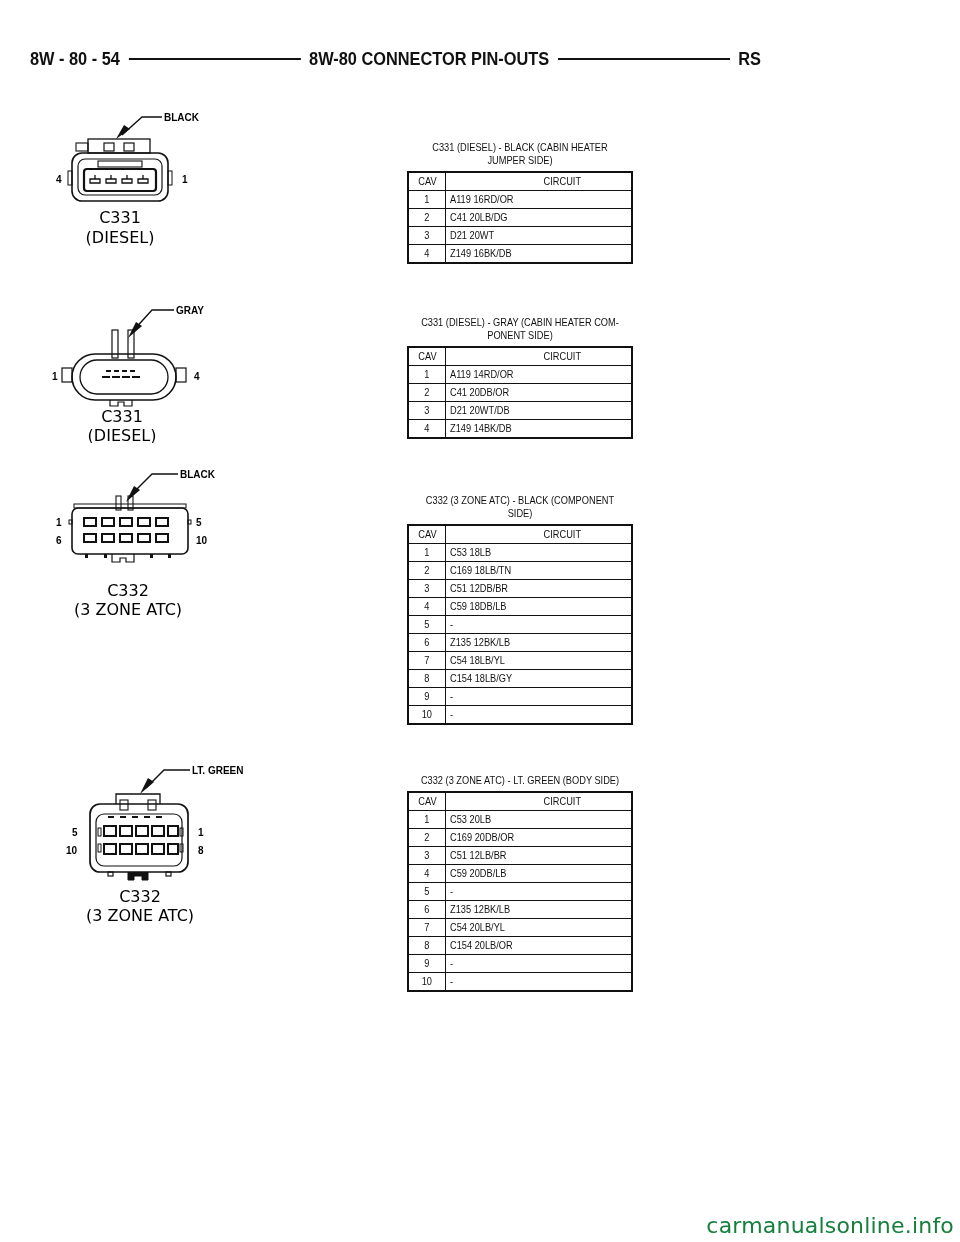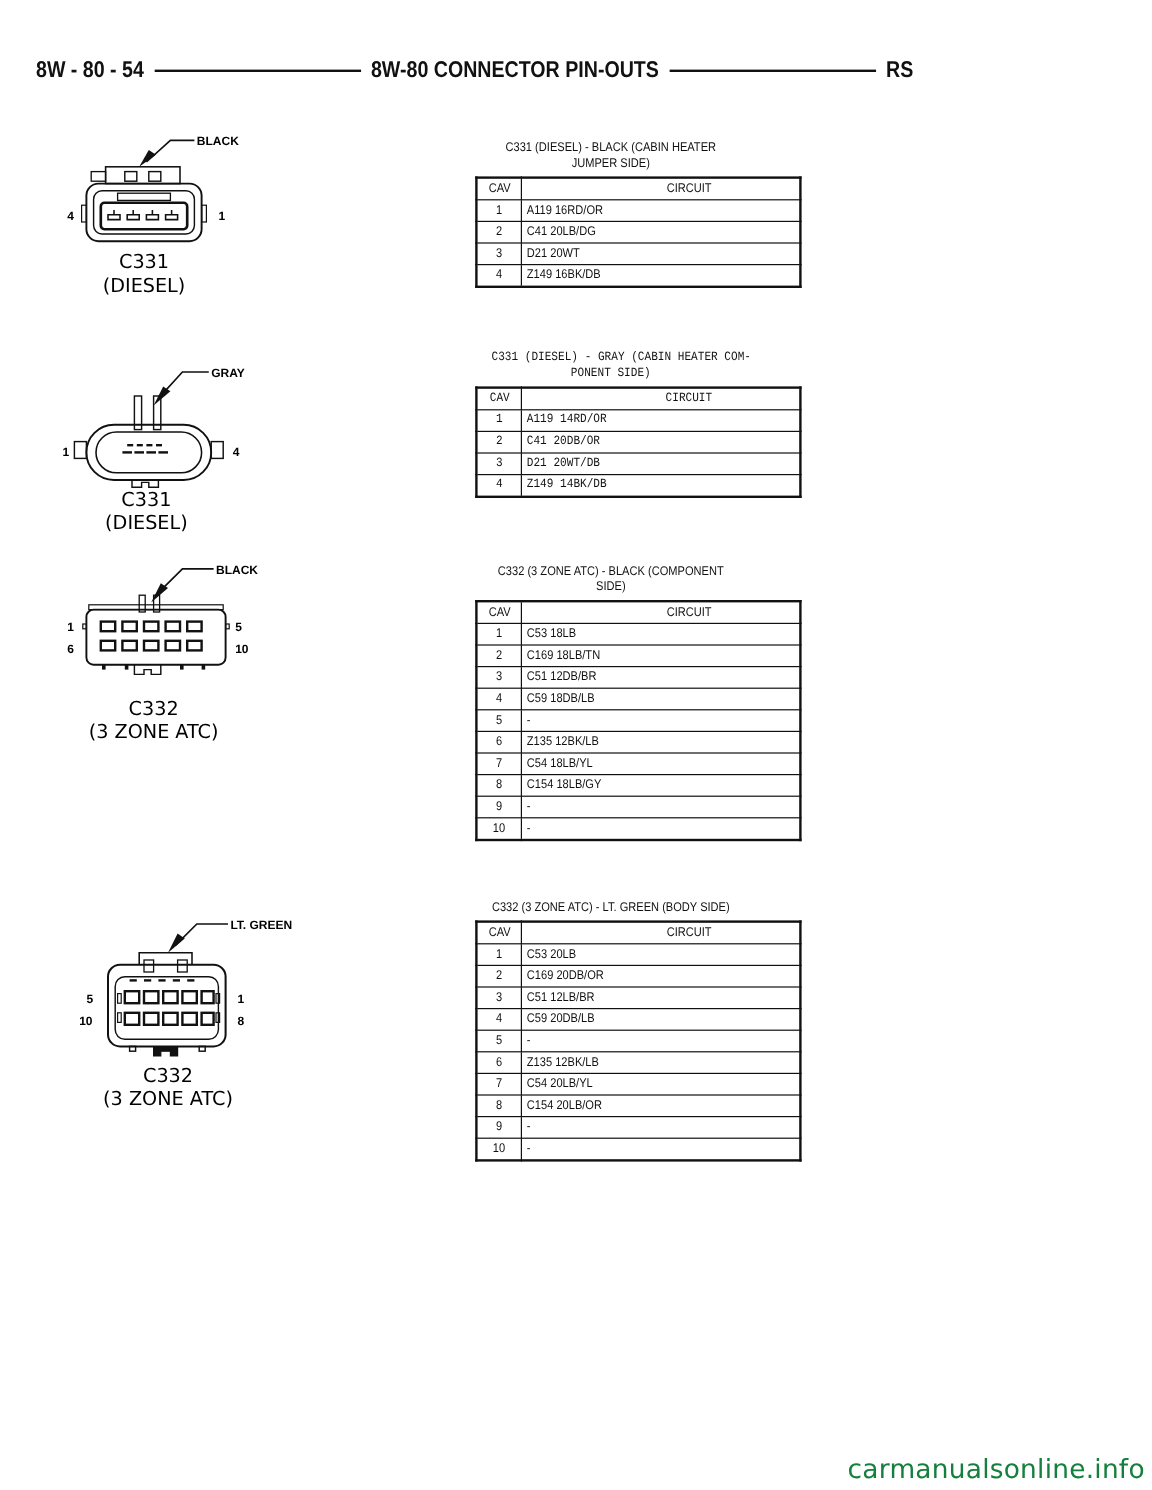--- a/index.html
+++ b/index.html
@@ -6,23 +6,23 @@
   body { width: 960px; height: 1242px; position: relative; overflow: hidden; color: #111; font-family: "Liberation Sans", sans-serif; }
 
   .header { position: absolute; left: 30px; top: 44px; width: 850px; height: 30px; display: flex; align-items: center; font-family: "Liberation Sans", sans-serif; font-weight: bold; font-size: 19px; letter-spacing: 0px; transform: scaleX(0.86); transform-origin: left center; }
   .header .rule { flex: 1; height: 2px; background: #111; margin: 0 10px; }
   .header .left, .header .center, .header .right { white-space: nowrap; }
 
   .section { position: absolute; left: 0; width: 960px; }
   .drawing { position: absolute; left: 50px; }
   .drawing svg { display: block; }
 
-  .table-wrap { position: absolute; left: 396px; width: 226px; }
+  .table-wrap { position: absolute; left: 407px; width: 226px; margin-top: 24px; }
   .caption { font-size: 10.5px; line-height: 13px; text-align: center; transform: scaleX(0.88); transform-origin: center; margin-bottom: 4px; white-space: nowrap; }
-  table.pinout { border-collapse: collapse; width: 272px; font-size: 10.5px; }
+  table.pinout { border-collapse: collapse; width: 226px; font-size: 10.5px; }
   table.pinout th, table.pinout td { border: 1px solid #111; height: 17px; padding: 0; line-height: 17px; }
   table.pinout { border: 2px solid #111; }
   table.pinout th { font-weight: normal; }
   table.pinout .cav { width: 36px; text-align: center; }
   table.pinout th.circ { text-align: center; padding-left: 48px; }
   table.pinout td.circ { text-align: left; padding-left: 4px; }
   table.pinout td span, table.pinout th span { display: inline-block; transform: scaleX(0.88); transform-origin: left center; }
   table.pinout .cav span, table.pinout th.circ span { transform-origin: center; }
 
   .label-bold { font-family: "Liberation Sans", sans-serif; font-weight: bold; font-size: 10px; }
@@ -132,21 +132,21 @@
           <rect x="72" y="78" width="8" height="2"></rect>
           <rect x="82" y="78" width="8" height="2"></rect>
       </g>
       <path d="M60,102 v6 h8 v-4 h6 v4 h8 v-6" fill="none" stroke="#111" stroke-width="1.2"></path>
       <text x="2" y="82" class="label-bold">1</text>
       <text x="144" y="82" class="label-bold">4</text>
       <text x="72" y="124" text-anchor="middle" font-family="DejaVu Sans, sans-serif" font-size="16">C331</text>
       <text x="72" y="143" text-anchor="middle" font-family="DejaVu Sans, sans-serif" font-size="16">(DIESEL)</text>
     </svg>
   </div>
-  <div class="table-wrap" style="top:10px;font-family:Liberation Mono, monospace;">
+  <div class="table-wrap" style="top:10px;">
     <div class="caption">
       <div>C331 (DIESEL) - GRAY (CABIN HEATER COM-</div>
       <div>PONENT SIDE)</div>
     </div>
     <table class="pinout">
       <thead>
           <tr>
         <th class="cav"><span>CAV</span></th>
         <th class="circ"><span>CIRCUIT</span></th>
       </tr>

